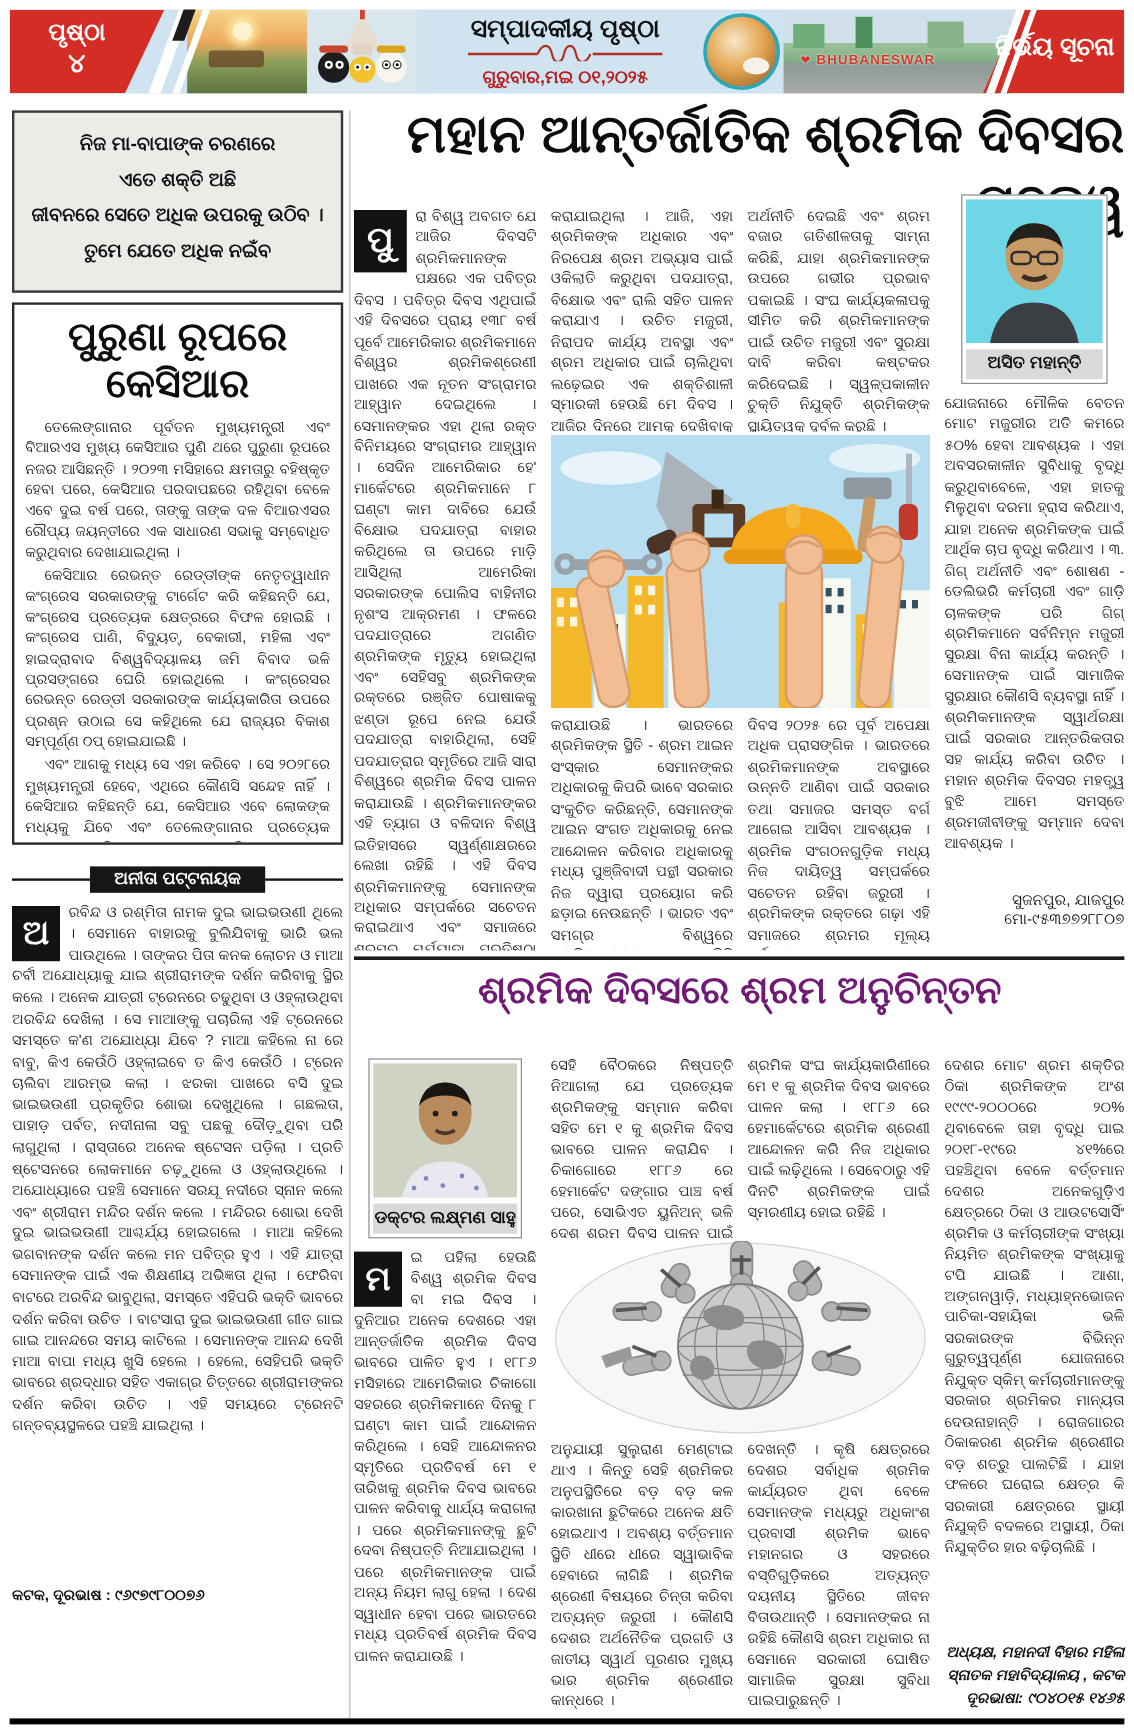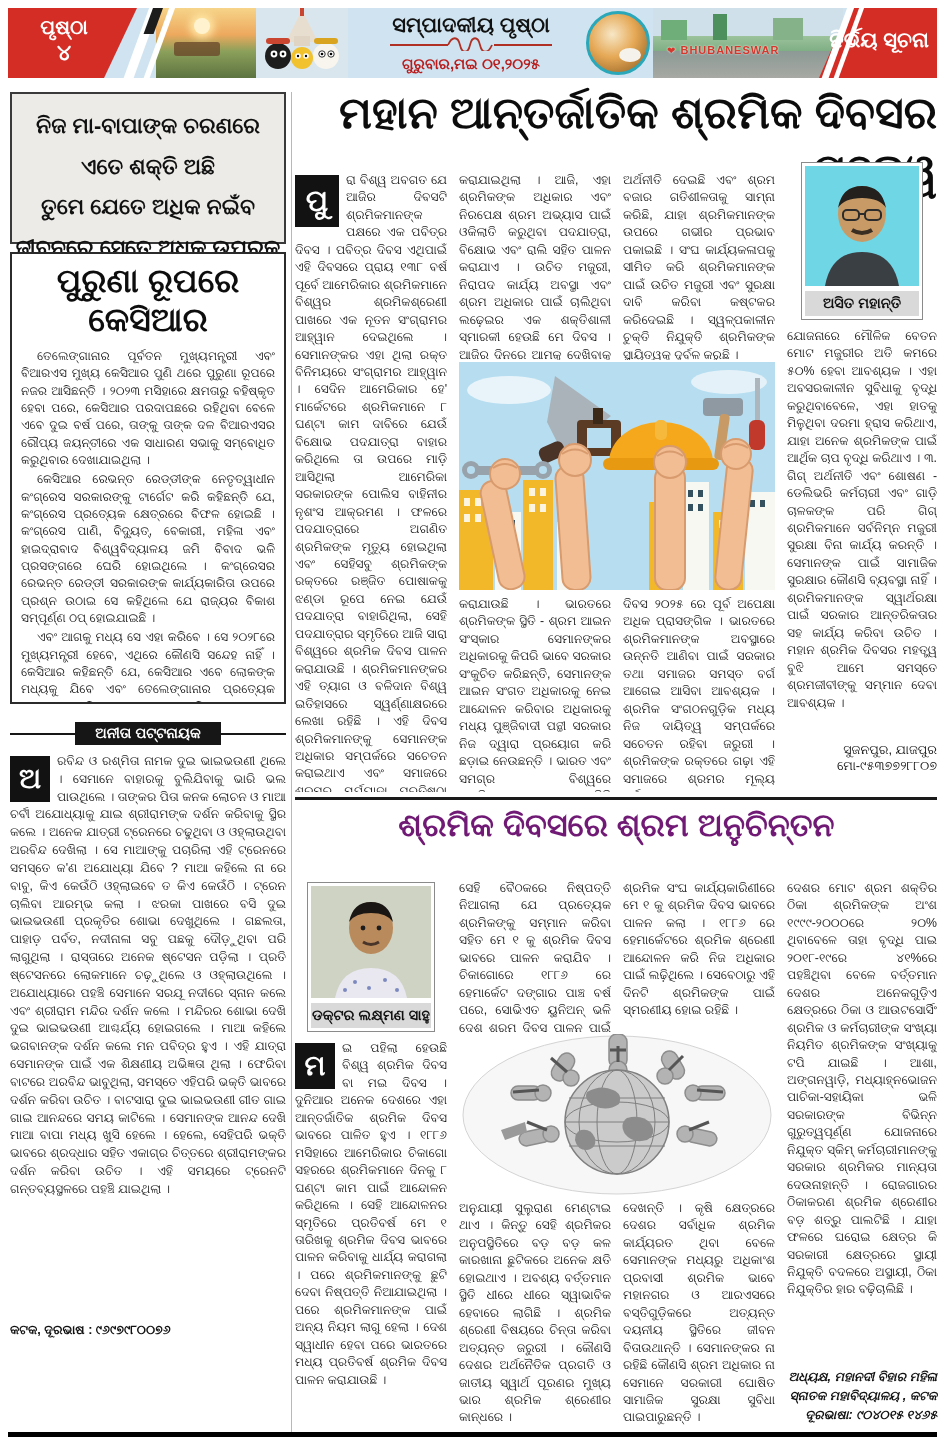--- a/index.html
+++ b/index.html
@@ -39,21 +39,21 @@
   
   .col{position:absolute;overflow:hidden;font-size:12.3px;line-height:1.42;text-align:justify;color:#222;}
   .dropcap{float:left;width:40px;height:46px;background:#121212;color:#fff;font-size:28px;font-weight:bold;
       display:flex;align-items:center;justify-content:center;margin:3px 7px 2px 0;}
   .dropcap.big{width:44px;height:52px;font-size:30px;}
   .vrule{position:absolute;background:#b8b8b8;}
   .hrule{position:absolute;background:#1a1a1a;}
   
   .quote-box{position:absolute;left:10px;top:92px;width:276px;height:152px;border:2px solid #3a3a3a;
       background:#ecebe7;text-align:center;padding-top:12px;}
-  .quote-box div{font-size:22px;font-weight:bold;color:#111;line-height:1.85;}
+  .quote-box div{font-size:16px;font-weight:bold;color:#111;line-height:1.85;}
   .kcr-box{position:absolute;left:10px;top:252px;width:276px;height:452px;border:2px solid #2b2b2b;
       padding:4px 9px;overflow:hidden;background:#fff;}
   .kcr-head{font-size:33px;font-weight:bold;text-align:center;color:#0d0d0d;margin:4px 0 8px 0;}
   .kcr-box p{margin:0 0 2px 0;font-size:12.2px;line-height:1.42;text-align:justify;text-indent:16px;color:#222;}
   .journey{position:absolute;left:10px;top:712px;width:276px;height:720px;overflow:hidden;}
   .journey-head{font-size:40px;font-weight:bold;text-align:center;color:#0d0d0d;line-height:1.1;}
   .byline-row{display:flex;align-items:center;justify-content:center;margin:10px 0 8px 0;}
   .byline-row .line{flex:1;height:2px;background:#161616;}
   .byline-label{background:#161616;color:#fff;font-size:14.5px;font-weight:bold;padding:3px 20px;white-space:nowrap;}
   .journey-body{font-size:12.3px;line-height:1.45;text-align:justify;height:566px;overflow:hidden;color:#222;}
@@ -135,22 +135,22 @@
     <div class="mh-stripe" style="left:148px;width:6px;"></div>
     <div class="mh-red-right"></div>
     <div class="mh-stripe" style="left:826px;width:7px;"></div>
     <div class="mh-stripe" style="left:838px;width:5px;"></div>
     <div class="mh-brand">ନିର୍ଭୟ ସୂଚନା</div>
   </div>
 
   <div class="quote-box">
     <div>ନିଜ ମା-ବାପାଙ୍କ ଚରଣରେ</div>
     <div>ଏତେ ଶକ୍ତି ଅଛି</div>
+    <div>ଜୀବନରେ ସେତେ ଅଧିକ ଉପରକୁ ଉଠିବ ।</div>
     <div>ତୁମେ ଯେତେ ଅଧିକ ନଇଁବ</div>
-    <div>ଜୀବନରେ ସେତେ ଅଧିକ ଉପରକୁ ଉଠିବ ।</div>
   </div>
 
   <div class="kcr-box">
     <div class="kcr-head">ପୁରୁଣା ରୂପରେ କେସିଆର</div>
     <p>ତେଲେଙ୍ଗାନାର ପୂର୍ବତନ ମୁଖ୍ୟମନ୍ତ୍ରୀ ଏବଂ ବିଆରଏସ ମୁଖ୍ୟ କେସିଆର ପୁଣି ଥରେ ପୁରୁଣା ରୂପରେ ନଜର ଆସିଛନ୍ତି । ୨୦୨୩ ମସିହାରେ କ୍ଷମତାରୁ ବହିଷ୍କୃତ ହେବା ପରେ, କେସିଆର ପରଦାପଛରେ ରହିଥିବା ବେଳେ ଏବେ ଦୁଇ ବର୍ଷ ପରେ, ତାଙ୍କୁ ତାଙ୍କ ଦଳ ବିଆରଏସର ରୌପ୍ୟ ଜୟନ୍ତୀରେ ଏକ ସାଧାରଣ ସଭାକୁ ସମ୍ବୋଧିତ କରୁଥିବାର ଦେଖାଯାଇଥିଲା ।</p>
     <p>କେସିଆର ରେଭନ୍ତ ରେଡ୍ଡୀଙ୍କ ନେତୃତ୍ୱାଧୀନ କଂଗ୍ରେସ ସରକାରଙ୍କୁ ଟାର୍ଗେଟ କରି କହିଛନ୍ତି ଯେ, କଂଗ୍ରେସ ପ୍ରତ୍ୟେକ କ୍ଷେତ୍ରରେ ବିଫଳ ହୋଇଛି । କଂଗ୍ରେସ ପାଣି, ବିଦ୍ୟୁତ୍, ବେକାରୀ, ମହିଳା ଏବଂ ହାଇଦ୍ରାବାଦ ବିଶ୍ୱବିଦ୍ୟାଳୟ ଜମି ବିବାଦ ଭଳି ପ୍ରସଙ୍ଗରେ ଘେରି ହୋଇଥିଲେ । କଂଗ୍ରେସର ରେଭନ୍ତ ରେଡ୍ଡୀ ସରକାରଙ୍କ କାର୍ଯ୍ୟକାରିତା ଉପରେ ପ୍ରଶ୍ନ ଉଠାଇ ସେ କହିଥିଲେ ଯେ ରାଜ୍ୟର ବିକାଶ ସମ୍ପୂର୍ଣ୍ଣ ଠପ୍ ହୋଇଯାଇଛି ।</p>
     <p>ଏବଂ ଆଗକୁ ମଧ୍ୟ ସେ ଏହା କରିବେ । ସେ ୨୦୨୮ରେ ମୁଖ୍ୟମନ୍ତ୍ରୀ ହେବେ, ଏଥିରେ କୌଣସି ସନ୍ଦେହ ନାହିଁ । କେସିଆର କହିଛନ୍ତି ଯେ, କେସିଆର ଏବେ ଲୋକଙ୍କ ମଧ୍ୟକୁ ଯିବେ ଏବଂ ତେଲେଙ୍ଗାନାର ପ୍ରତ୍ୟେକ ପ୍ରସଙ୍ଗରେ ଠିଆ ହୋଇଥିବାର ଦେଖାଯିବେ ।</p>
 
   </div>
 
@@ -362,21 +362,21 @@
       </g>
       <g fill="#8c8c8c">
         <path d="M128 58 q14 -8 26 -2 q10 4 6 14 q-12 8 -24 2 q-12 -6 -8 -14"></path>
         <path d="M168 84 q16 -4 24 6 q6 10 -4 16 q-14 4 -22 -6 q-6 -10 2 -16"></path>
         <path d="M122 96 q10 -2 14 8 q2 10 -8 12 q-10 0 -12 -10 q0 -8 6 -10"></path>
       </g>
     </svg>
   </div>
 
   <div class="col" style="left:459px;top:1200px;width:152px;height:230px;">ଅନୁଯାୟୀ ସୁଲୁରାଣ ମେଣ୍ଟାଇ ଥାଏ । କିନ୍ତୁ ସେହି ଶ୍ରମିକର ଅନୁପସ୍ଥିତିରେ ବଡ଼ ବଡ଼ କଳ କାରଖାନା ଛୁଟିକରେ ଅନେକ କ୍ଷତି ହୋଇଥାଏ । ଅବଶ୍ୟ ବର୍ତ୍ତମାନ ସ୍ଥିତି ଧୀରେ ଧୀରେ ସ୍ୱାଭାବିକ ହେବାରେ ଲାଗିଛି । ଶ୍ରମିକ ଶ୍ରେଣୀ ବିଷୟରେ ଚିନ୍ତା କରିବା ଅତ୍ୟନ୍ତ ଜରୁରୀ । କୌଣସି ଦେଶର ଅର୍ଥନୈତିକ ପ୍ରଗତି ଓ ଜାତୀୟ ସ୍ୱାର୍ଥ ପୂରଣର ମୁଖ୍ୟ ଭାର ଶ୍ରମିକ ଶ୍ରେଣୀର କାନ୍ଧରେ ।</div>
-  <div class="col" style="left:623px;top:1200px;width:152px;height:230px;">ଦେଖନ୍ତି । କୃଷି କ୍ଷେତ୍ରରେ ଦେଶର ସର୍ବାଧିକ ଶ୍ରମିକ କାର୍ଯ୍ୟରତ ଥିବା ବେଳେ ସେମାନଙ୍କ ମଧ୍ୟରୁ ଅଧିକାଂଶ ପ୍ରବାସୀ ଶ୍ରମିକ ଭାବେ ମହାନଗର ଓ ଆରଏସରେ ବସ୍ତିଗୁଡ଼ିକରେ ଅତ୍ୟନ୍ତ ଦୟନୀୟ ସ୍ଥିତିରେ ଜୀବନ ବିତାଉଥାନ୍ତି । ସେମାନଙ୍କର ନା ରହିଛି କୌଣସି ଶ୍ରମ ଅଧିକାର ନା ସେମାନେ ସରକାରୀ ଘୋଷିତ ସାମାଜିକ ସୁରକ୍ଷା ସୁବିଧା ପାଇପାରୁଛନ୍ତି ।</div>
+  <div class="col" style="left:623px;top:1200px;width:152px;height:230px;">ଦେଖନ୍ତି । କୃଷି କ୍ଷେତ୍ରରେ ଦେଶର ସର୍ବାଧିକ ଶ୍ରମିକ କାର୍ଯ୍ୟରତ ଥିବା ବେଳେ ସେମାନଙ୍କ ମଧ୍ୟରୁ ଅଧିକାଂଶ ପ୍ରବାସୀ ଶ୍ରମିକ ଭାବେ ମହାନଗର ଓ ସହରରେ ବସ୍ତିଗୁଡ଼ିକରେ ଅତ୍ୟନ୍ତ ଦୟନୀୟ ସ୍ଥିତିରେ ଜୀବନ ବିତାଉଥାନ୍ତି । ସେମାନଙ୍କର ନା ରହିଛି କୌଣସି ଶ୍ରମ ଅଧିକାର ନା ସେମାନେ ସରକାରୀ ଘୋଷିତ ସାମାଜିକ ସୁରକ୍ଷା ସୁବିଧା ପାଇପାରୁଛନ୍ତି ।</div>
 
   <div class="col" style="left:787px;top:880px;width:150px;height:484px;">ଦେଶର ମୋଟ ଶ୍ରମ ଶକ୍ତିର ଠିକା ଶ୍ରମିକଙ୍କ ଅଂଶ ୧୯୯୯-୨୦୦୦ରେ ୨୦% ଥିବାବେଳେ ତାହା ବୃଦ୍ଧି ପାଇ ୨୦୧୮-୧୯ରେ ୪୧%ରେ ପହଞ୍ଚିଥିବା ବେଳେ ବର୍ତ୍ତମାନ ଦେଶର ଅନେକଗୁଡ଼ିଏ କ୍ଷେତ୍ରରେ ଠିକା ଓ ଆଉଟସୋର୍ସିଂ ଶ୍ରମିକ ଓ କର୍ମଚାରୀଙ୍କ ସଂଖ୍ୟା ନିୟମିତ ଶ୍ରମିକଙ୍କ ସଂଖ୍ୟାକୁ ଟପି ଯାଇଛି । ଆଶା, ଅଙ୍ଗନୱାଡ଼ି, ମଧ୍ୟାହ୍ନଭୋଜନ ପାଚିକା-ସହାୟିକା ଭଳି ସରକାରଙ୍କ ବିଭିନ୍ନ ଗୁରୁତ୍ୱପୂର୍ଣ୍ଣ ଯୋଜନାରେ ନିଯୁକ୍ତ ସ୍କିମ୍ କର୍ମଚାରୀମାନଙ୍କୁ ସରକାର ଶ୍ରମିକର ମାନ୍ୟତା ଦେଉନାହାନ୍ତି । ରୋଜଗାରର ଠିକାକରଣ ଶ୍ରମିକ ଶ୍ରେଣୀର ବଡ଼ ଶତ୍ରୁ ପାଲଟିଛି । ଯାହା ଫଳରେ ଘରୋଇ କ୍ଷେତ୍ର କି ସରକାରୀ କ୍ଷେତ୍ରରେ ସ୍ଥାୟୀ ନିଯୁକ୍ତି ବଦଳରେ ଅସ୍ଥାୟୀ, ଠିକା ନିଯୁକ୍ତିର ହାର ବଢ଼ିଚାଲିଛି ।</div>
   <div class="sign-bottom">
     <div>ଅଧ୍ୟକ୍ଷ, ମହାନଦୀ ବିହାର ମହିଳା ସ୍ନାତକ ମହାବିଦ୍ୟାଳୟ , କଟକ</div>
     <div>ଦୂରଭାଷା: ୯୦୪୦୧୫ ୧୪୬୫</div>
   </div>
 
   <div class="hrule" style="left:8px;top:1432px;width:929px;height:5px;background:#000;"></div>
 
 </div>

